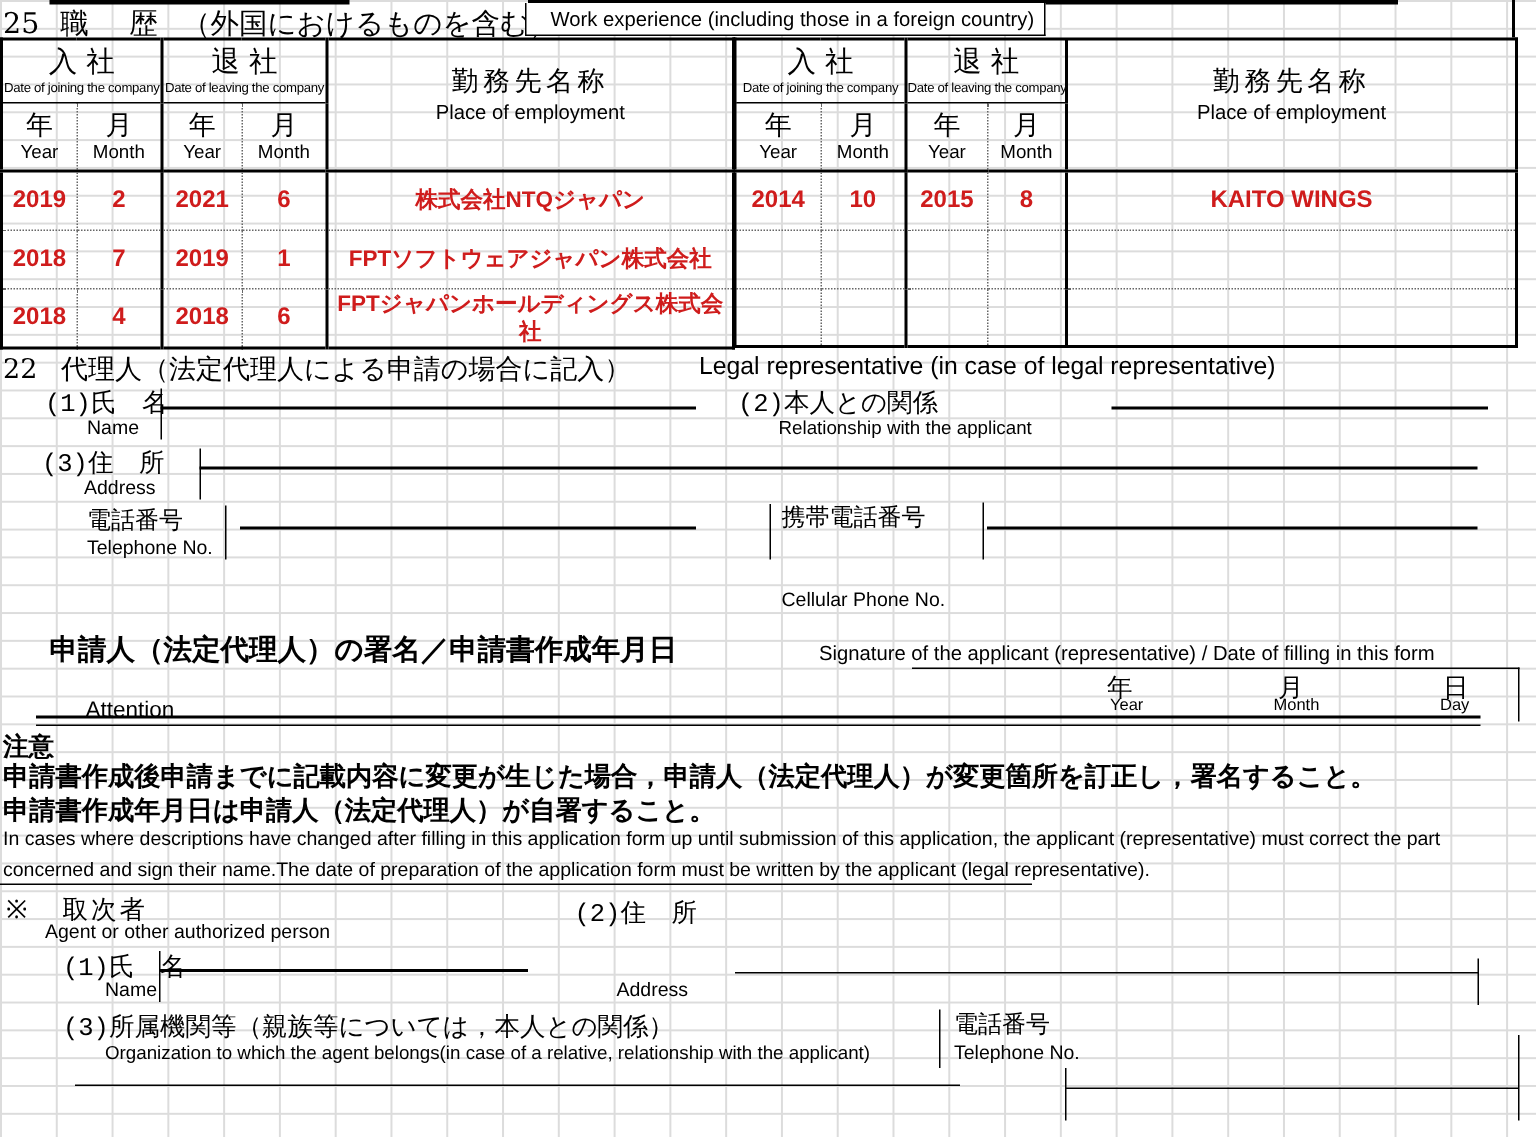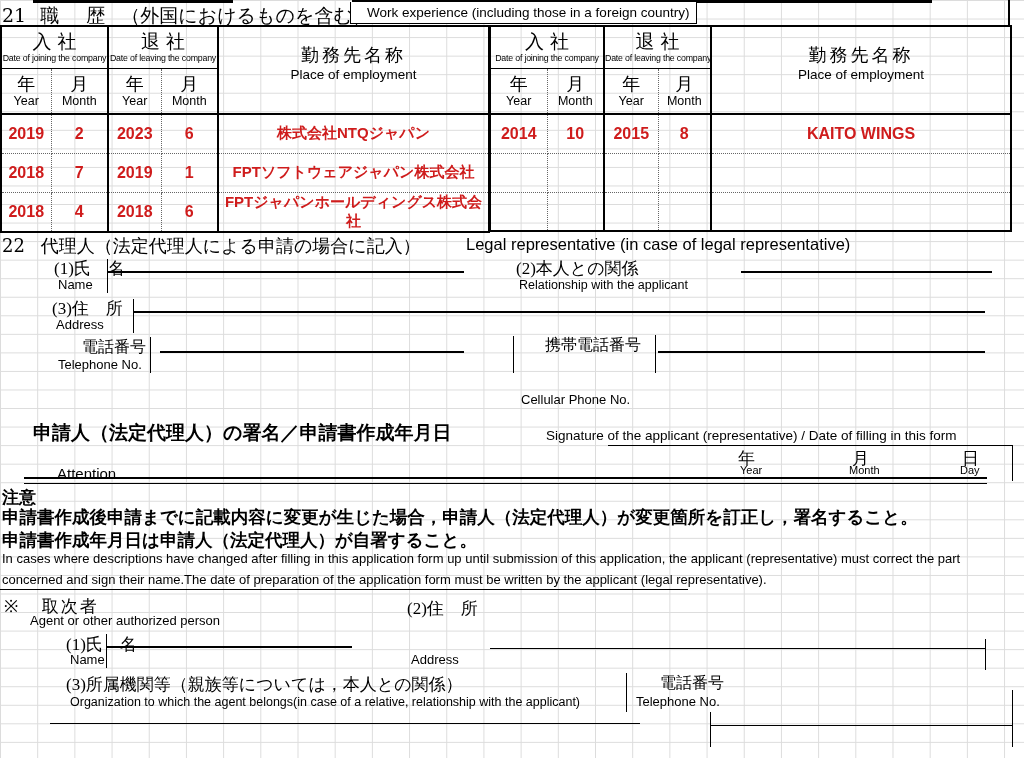--- a/index.html
+++ b/index.html
@@ -27,34 +27,34 @@
   tr.dr td{border-bottom:1px dotted #666;}
   tr.dr-last td{border-bottom:none;}
   .hjp{font-size:19px;letter-spacing:6px;text-indent:6px;line-height:23px;font-family:"DejaVu Serif","Liberation Serif",serif;}
   .hen{font-size:8.8px;letter-spacing:-0.2px;line-height:11px;white-space:nowrap;}
   .ymjp{font-size:18px;line-height:20px;font-family:"DejaVu Serif","Liberation Serif",serif;}
   .ymen{font-size:12.5px;line-height:14px;}
   .pljp{font-size:18px;letter-spacing:3px;line-height:22px;font-family:"DejaVu Serif","Liberation Serif",serif;}
   .plen{font-size:13.5px;line-height:17px;}
   .rv{color:#cf1c1c;font-weight:700;font-size:16px;font-family:"Liberation Sans","DejaVu Sans",sans-serif;}
   .rp{color:#cf1c1c;font-weight:700;font-size:15px;font-family:"Liberation Sans","DejaVu Sans",sans-serif;}
-  .lbl-jp{font-size:17px;font-family:Liberation Serif, serif;white-space:nowrap;margin-left:24px;}
+  .lbl-jp{font-size:17px;font-family:Liberation Mono, monospace;white-space:nowrap;}
   .lbl-en{font-size:13px;white-space:nowrap;}
 </style>
 </head>
 <body>
 
 <div id="page">
 
   <div class="ln" style="left:33px;top:0;width:200px;height:2.5px;"></div>
   <div class="ln" style="left:352px;top:0;width:580px;height:3px;"></div>
   <div class="ln" style="left:1008px;top:0;width:2px;height:25px;"></div>
 
   <div class="abs jp nowrap" style="left:2px;top:3px;font-size:19px;">
-    <span>21</span>
+    <span>25</span>
     <span style="letter-spacing:4px;margin-left:8px;">職　歴</span>
     <span style="margin-left:6px;">（外国におけるものを含む）</span>
   </div>
   <div class="abs en" style="left:350px;top:2px;width:329px;height:21px;border:1.5px solid #000;border-top:none;font-size:13.5px;line-height:21px;padding-left:16px;background:#fff;">
     <span>Work experience (including those in a foreign country)</span>
   </div>
 
   <table class="wt" style="left:0;top:25px;width:490px;height:205px;">
     <colgroup>
         <col style="width:50px">
@@ -92,21 +92,21 @@
             <div class="ymen">Year</div>
           </td>
       <td class="vs">
             <div class="ymjp">月</div>
             <div class="ymen">Month</div>
           </td>
     </tr>
     <tr class="dr" style="height:39px;">
       <td class="vd rv">2019</td>
       <td class="vs rv">2</td>
-      <td class="vd rv">2023</td>
+      <td class="vd rv">2021</td>
       <td class="vs rv">6</td>
       <td class="rp">株式会社NTQジャパン</td>
     </tr>
     <tr class="dr" style="height:39px;">
       <td class="vd rv">2018</td>
       <td class="vs rv">7</td>
       <td class="vd rv">2019</td>
       <td class="vs rv">1</td>
       <td class="rp">FPTソフトウェアジャパン株式会社</td>
     </tr>

